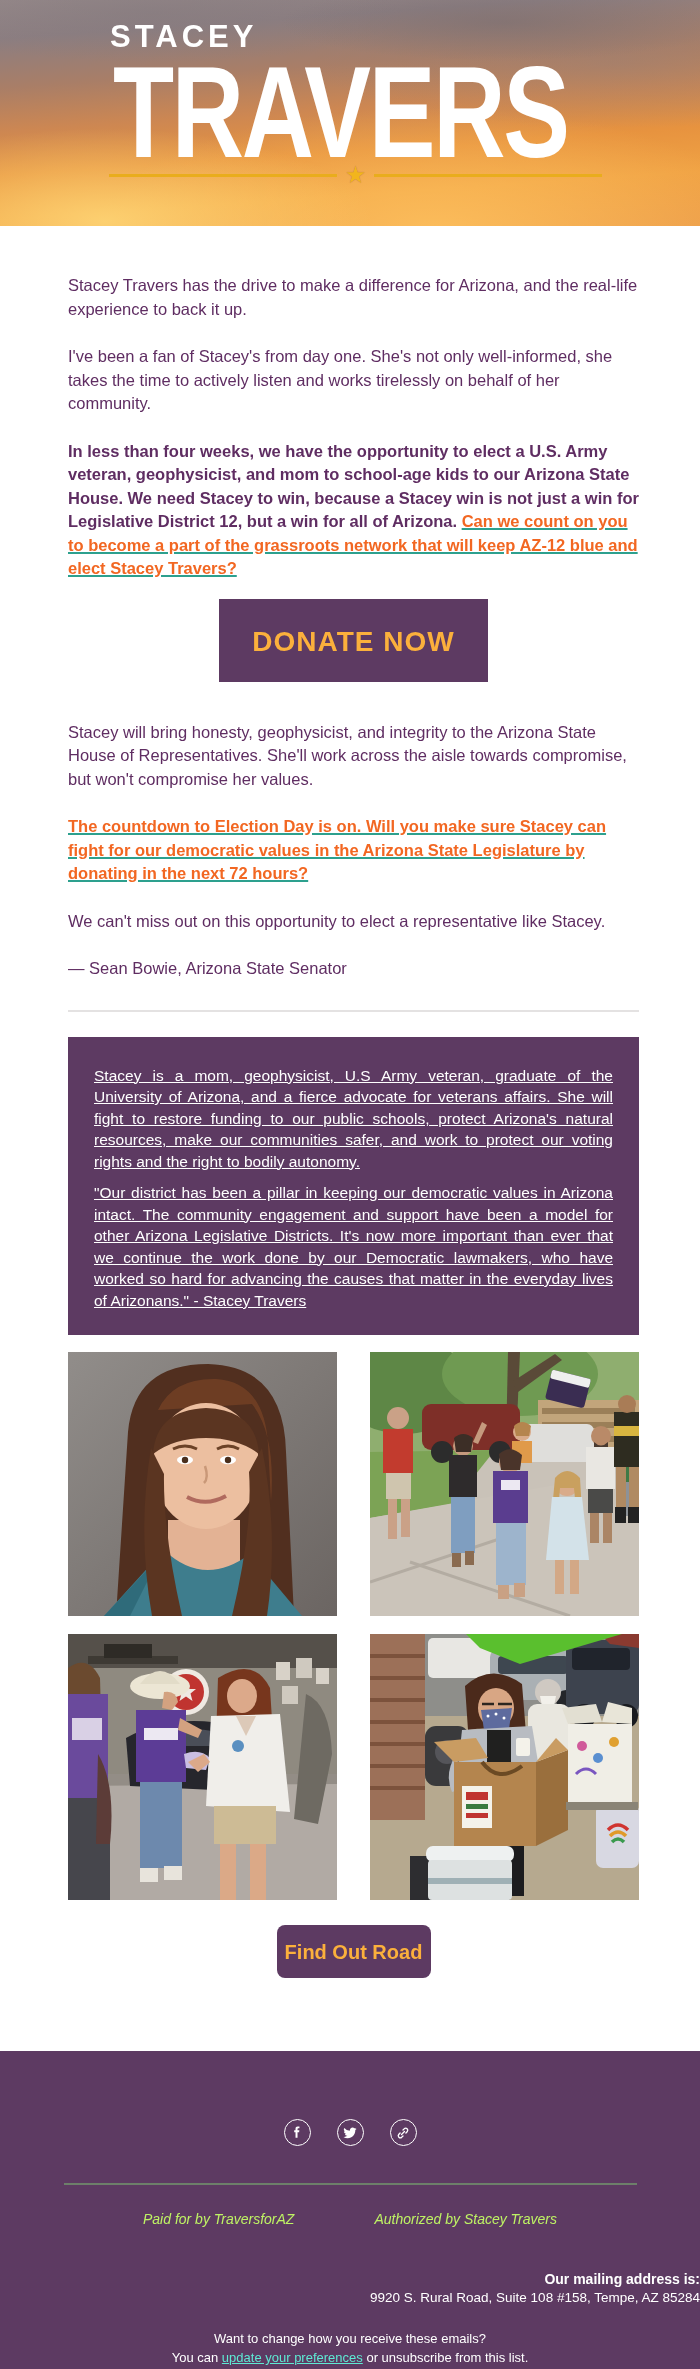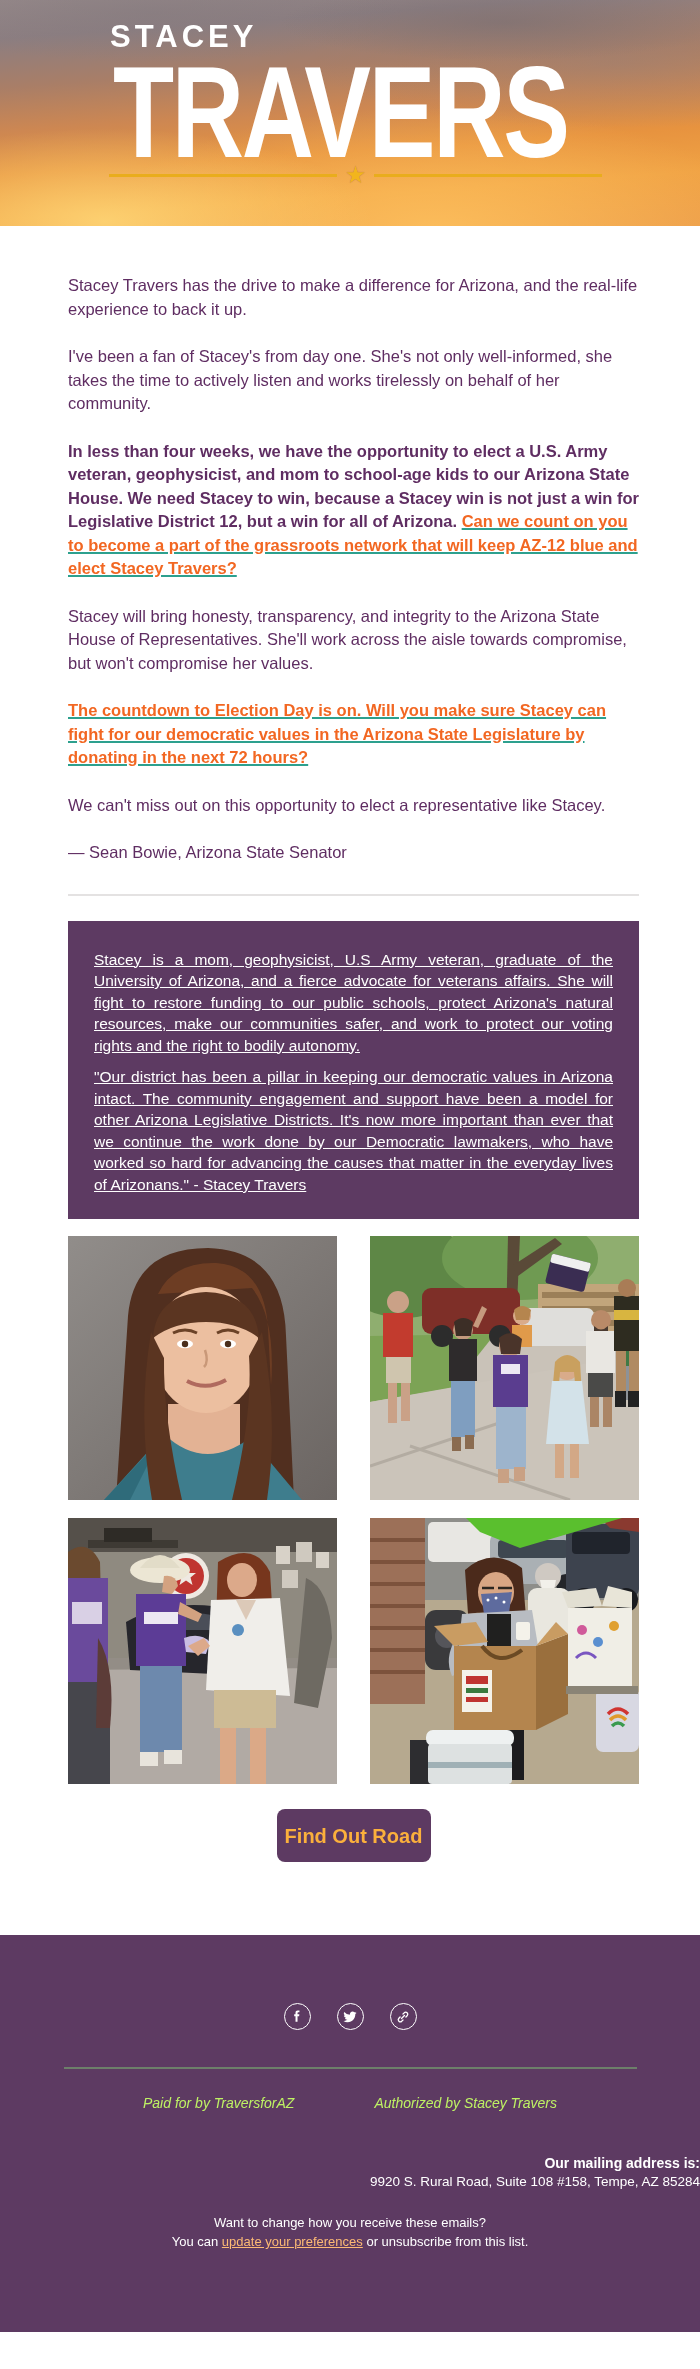--- a/index.html
+++ b/index.html
@@ -43,42 +43,45 @@
   .footer{margin-top:73px;background:#5d3a62;height:397px;box-sizing:border-box;padding-top:68px;color:#fff;}
   .social-row{display:flex;justify-content:center;gap:26px;}
   .social-circle{width:27px;height:27px;border:1.6px solid #fff;border-radius:50%;display:flex;align-items:center;justify-content:center;cursor:pointer;box-sizing:border-box;}
   .social-circle svg{width:14px;height:14px;}
   .foot-divider{border:none;border-top:2px solid #6d7f6a;width:573px;margin:37px auto 0 auto;}
   .credit-row{margin-top:26px;display:flex;justify-content:center;gap:80px;font-size:14px;font-style:italic;color:#bef264;}
   .mailing-label{margin-top:44px;text-align:right;font-size:14px;font-weight:bold;}
   .mailing-address{margin-top:3px;text-align:right;font-size:13.5px;}
   .change-q{margin-top:26px;text-align:center;font-size:13px;}
   .manage-row{margin-top:4px;text-align:center;font-size:13px;}
-  .foot-link{text-decoration:underline;cursor:pointer;color:#fdba74;}
+  .foot-link{text-decoration:underline;cursor:pointer;color:#5eead4;}
 </style>
 </head>
 <body>
 
 <div class="header">
   <div class="hdr-first">STACEY</div>
   <div class="hdr-last">TRAVERS</div>
   <div class="hdr-rule">
     <div class="bar"></div>
     <span class="hdr-star">★</span>
     <div class="bar"></div>
   </div>
 </div>
 
 <div class="content">
   <p class="bt">Stacey Travers has the drive to make a difference for Arizona, and the real-life experience to back it up.</p>
   <p class="bt">I've been a fan of Stacey's from day one. She's not only well-informed, she takes the time to actively listen and works tirelessly on behalf of her community.</p>
   <p class="bt bold"><span>In less than four weeks, we have the opportunity to elect a U.S. Army veteran, geophysicist, and mom to school-age kids to our Arizona State House. We need Stacey to win, because a Stacey win is not just a win for Legislative District 12, but a win for all of Arizona. </span><a class="olink">Can we count on you to become a part of the grassroots network that will keep AZ-12 blue and elect Stacey Travers?</a></p>
 
-
-  <p class="bt">Stacey will bring honesty, transparency, and integrity to the Arizona State House of Representatives. She'll work across the aisle towards compromise, but won't compromise her values.</p>
+  <div class="donate-wrap">
+    <button class="donate-btn">DONATE NOW</button>
+  </div>
+
+  <p class="bt">Stacey will bring honesty, geophysicist, and integrity to the Arizona State House of Representatives. She'll work across the aisle towards compromise, but won't compromise her values.</p>
   <p class="bt bold"><a class="olink">The countdown to Election Day is on. Will you make sure Stacey can fight for our democratic values in the Arizona State Legislature by donating in the next 72 hours?</a></p>
   <p class="bt">We can't miss out on this opportunity to elect a representative like Stacey.</p>
   <p class="bt attr">— Sean Bowie, Arizona State Senator</p>
 
   <hr class="divider">
 
   <div class="bio-box">
     <p>Stacey is a mom, geophysicist, U.S Army veteran, graduate of the University of Arizona, and a fierce advocate for veterans affairs. She will fight to restore funding to our public schools, protect Arizona's natural resources, make our communities safer, and work to protect our voting rights and the right to bodily autonomy.</p>
     <p>"Our district has been a pillar in keeping our democratic values in Arizona intact. The community engagement and support have been a model for other Arizona Legislative Districts. It's now more important than ever that we continue the work done by our Democratic lawmakers, who have worked so hard for advancing the causes that matter in the everyday lives of Arizonans." - Stacey Travers</p>
   </div>

